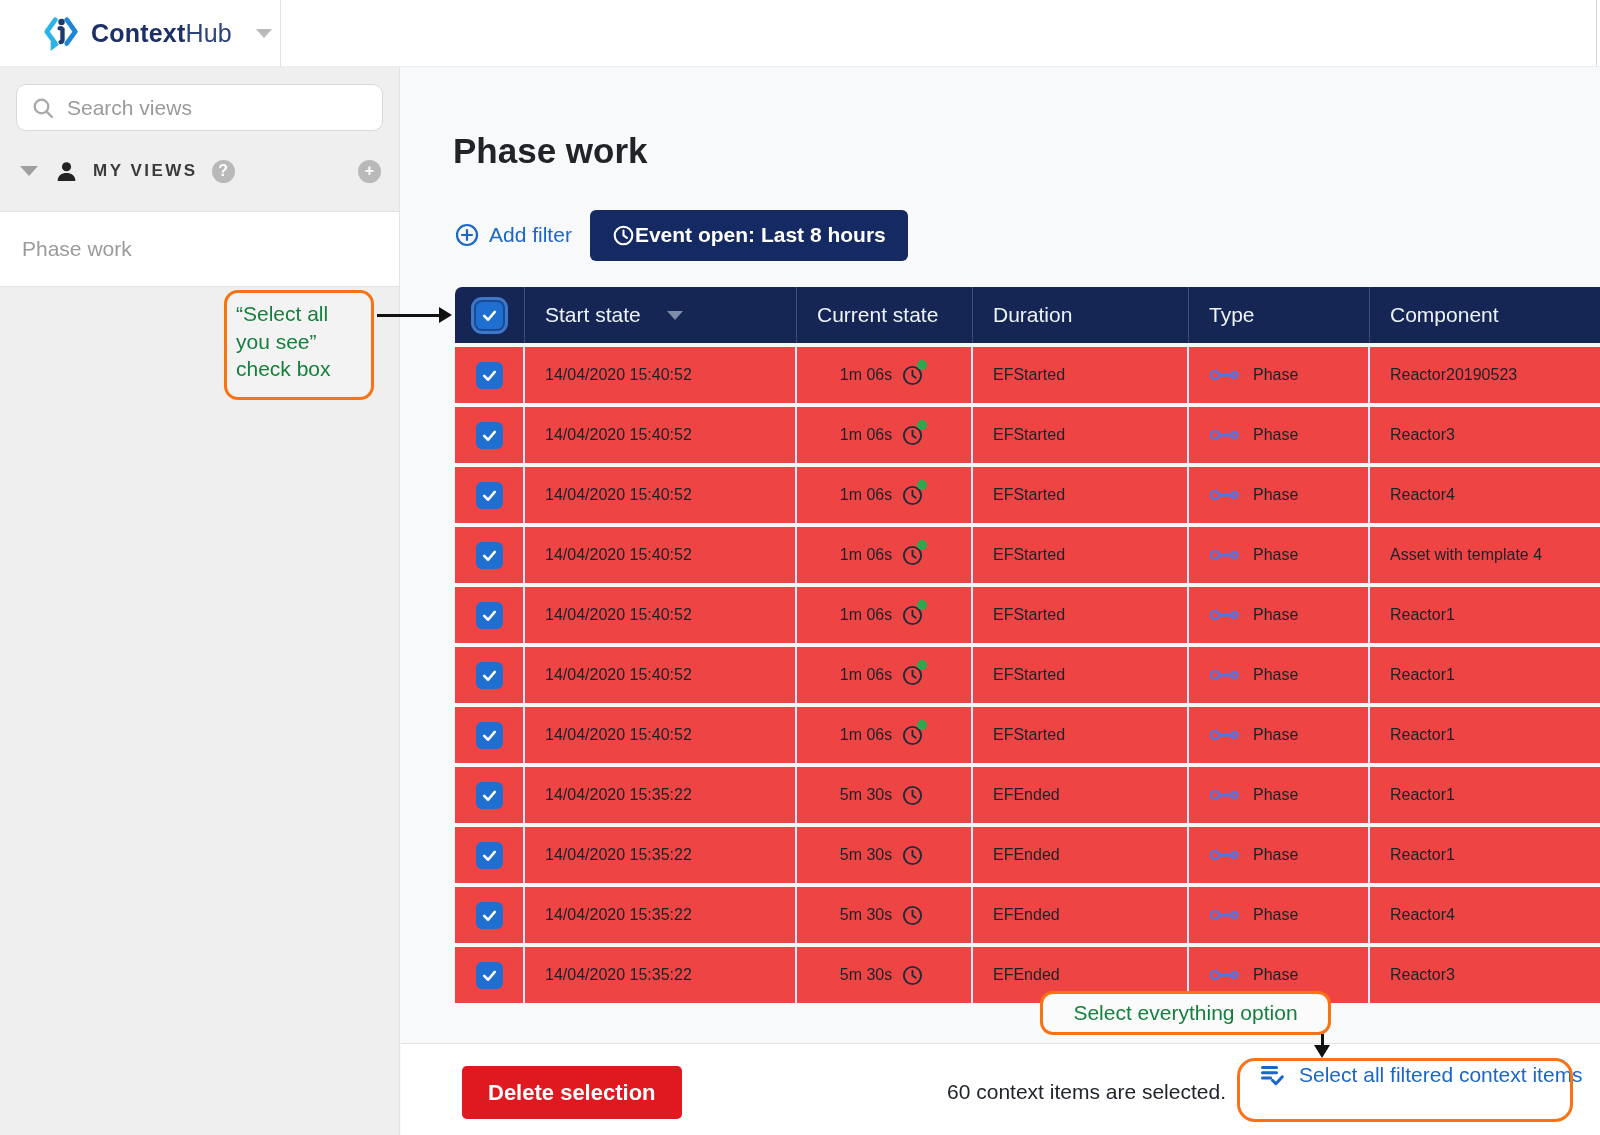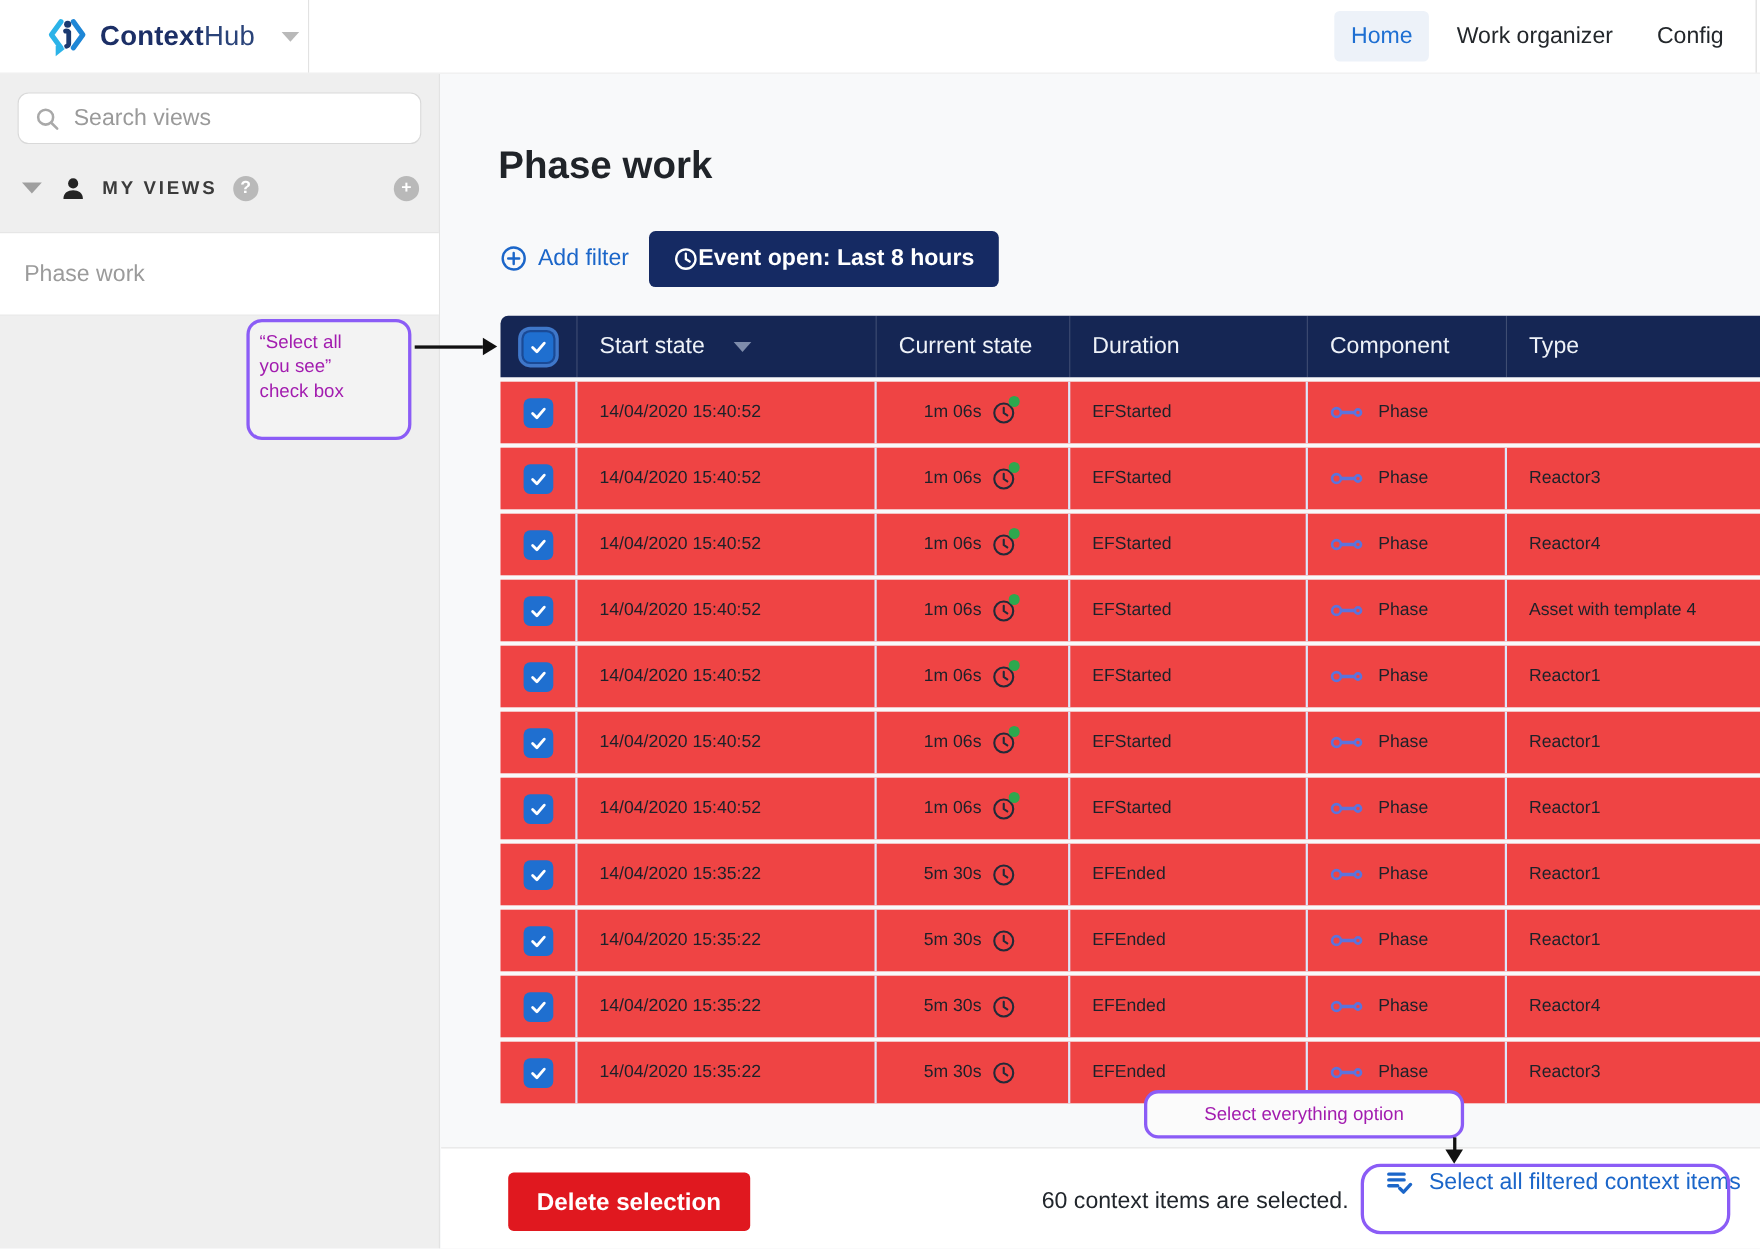--- a/index.html
+++ b/index.html
@@ -101,22 +101,22 @@
   .delete-btn { position:absolute; left:61px; top:22px; height:53px; padding:0 26px;
                 background:#e0181f; color:#fff; border:none; border-radius:5px;
                 font-size:22px; font-weight:700; font-family:"Liberation Sans", sans-serif;
                 cursor:pointer; }
   .selection-text { position:absolute; right:374px; top:36px; font-size:21px; color:#21262c; }
   .select-all-link { position:absolute; left:858px; top:17px; display:flex;
                      align-items:center; gap:12px; color:#1b66c9; font-size:21px;
                      cursor:pointer; }
 
   
-  .callout { position:absolute; border:3px solid #8b5cf6; color:#a21caf; z-index:10;
-             font-size:17px; line-height:1.32; }
+  .callout { position:absolute; border:3px solid #f97316; color:#15803d; z-index:10;
+             font-size:21px; line-height:1.32; }
   .callout-1 { left:224px; top:290px; width:150px; height:110px; border-radius:14px;
                background:#f3f3f3; padding:7px 9px; }
   .callout-2 { left:1040px; top:991px; width:291px; height:44px; border-radius:13px;
                background:#fbfbfb; display:flex; align-items:center; justify-content:center; }
   .callout-3 { left:1237px; top:1058px; width:336px; height:64px; border-radius:18px;
                background:transparent; }
   .arrow-line-h { position:absolute; left:377px; top:314px; width:62px; height:3px;
                   background:#111; z-index:10; }
   .arrow-head-r { position:absolute; left:439px; top:307px; width:0; height:0;
                   border-left:13px solid #111; border-top:8.5px solid transparent;
@@ -137,25 +137,20 @@
         <path d="M13 7 L4 19.5 L13 32" fill="none" stroke="#2bb3e8" stroke-width="5" stroke-linejoin="round" stroke-linecap="round"></path>
         <path d="M25 7 L34 19.5 L25 32" fill="none" stroke="#1e86d6" stroke-width="5" stroke-linejoin="round" stroke-linecap="round"></path>
         <path d="M8 30 L8 40 L17 33 Z" fill="#2bb3e8"></path>
         <circle cx="19.5" cy="9.5" r="3.4" fill="#1b3a70"></circle>
         <path d="M17.5 16 Q19.5 15.5 20.5 17 L20.5 28 Q20.5 30 18.5 30.5" fill="none" stroke="#1b3a70" stroke-width="4.6" stroke-linecap="round"></path>
       </svg>
     </span>
     <span class="logo-text"><b>Context</b><span class="light">Hub</span></span>
     <span class="logo-caret"></span>
   </div>
-  <div class="topnav">
-    <div class="nav-item active">Home</div>
-    <div class="nav-item">Work organizer</div>
-    <div class="nav-item">Config</div>
-  </div>
   <div class="topbar-end-divider"></div>
 </div>
 
 <div class="sidebar">
   <div class="search-box">
     <span style="display:flex;">
       <svg width="24" height="24" viewBox="0 0 24 24">
         <circle cx="10.5" cy="10.5" r="6.8" fill="none" stroke="#a9a9a9" stroke-width="2.3"></circle>
         <path d="M15.6 15.6 L21 21" stroke="#a9a9a9" stroke-width="2.3" stroke-linecap="round"></path>
       </svg>
@@ -209,22 +204,22 @@
               <path d="M4.5 12.5 L10 18 L19.5 7" fill="none" stroke="#fff" stroke-width="3.6" stroke-linecap="round" stroke-linejoin="round"></path>
             </svg>
         </span>
       </div>
       <div class="hcell">
         <span>Start state</span>
         <span class="sort-caret"></span>
       </div>
       <div class="hcell">Current state</div>
       <div class="hcell">Duration</div>
+      <div class="hcell">Type</div>
       <div class="hcell">Component</div>
-      <div class="hcell">Type</div>
     </div>
     <div>
   <div class="t-row">
     <div class="cell sel">
       <span class="checkbox">
         <svg width="17" height="17" viewBox="0 0 24 24">
                 <path d="M4.5 12.5 L10 18 L19.5 7" fill="none" stroke="#fff" stroke-width="3.6" stroke-linecap="round" stroke-linejoin="round"></path>
               </svg>
       </span>
     </div>
@@ -243,20 +238,21 @@
     <div class="cell">
       <span class="type-icon">
         <svg width="32" height="14" viewBox="0 0 32 14">
           <circle cx="6" cy="7" r="4" fill="none" stroke="#5b74dd" stroke-width="2.4"></circle>
           <line x1="10.5" y1="7" x2="23" y2="7" stroke="#5b74dd" stroke-width="3.4"></line>
           <circle cx="25.5" cy="7" r="2.8" fill="none" stroke="#5b74dd" stroke-width="2.4"></circle>
         </svg>
       </span>
       <span>Phase</span>
     </div>
+    <div class="cell">Reactor20190523</div>
   </div>
 
   <div class="t-row">
     <div class="cell sel">
       <span class="checkbox">
         <svg width="17" height="17" viewBox="0 0 24 24">
                 <path d="M4.5 12.5 L10 18 L19.5 7" fill="none" stroke="#fff" stroke-width="3.6" stroke-linecap="round" stroke-linejoin="round"></path>
               </svg>
       </span>
     </div>

